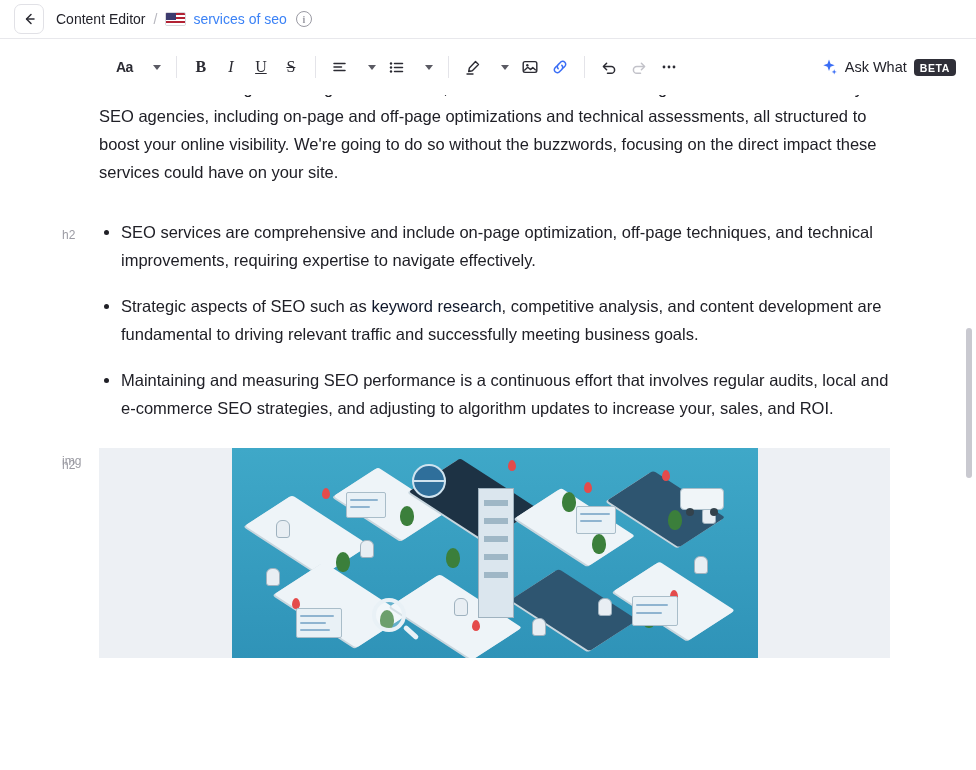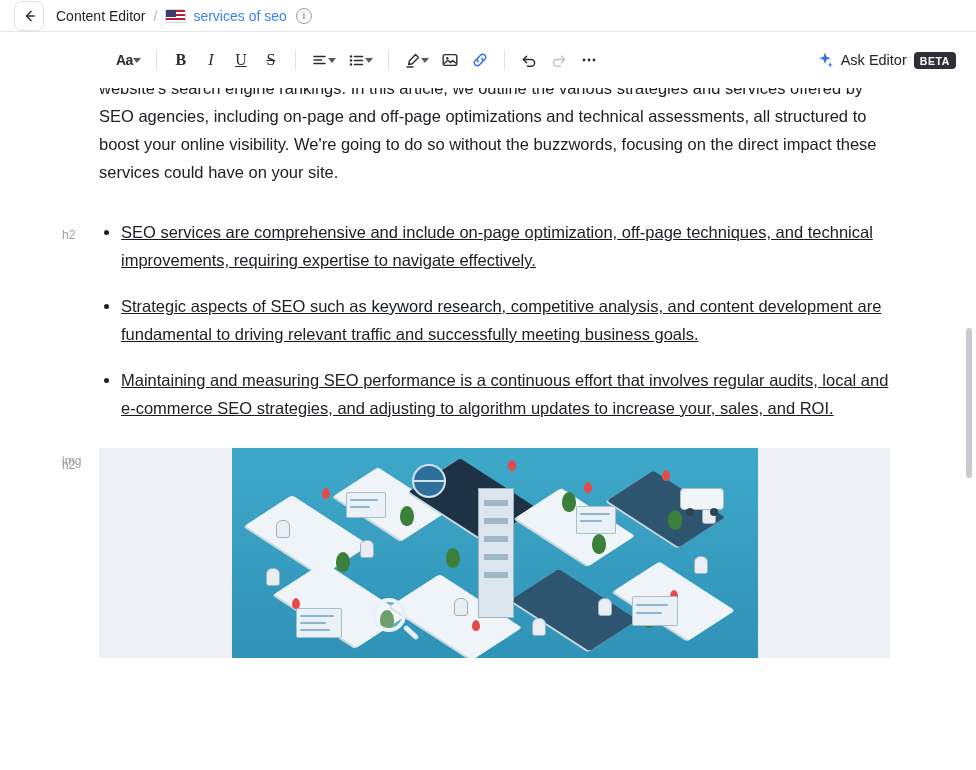--- a/index.html
+++ b/index.html
@@ -8,21 +8,21 @@
     width: 976px; height: 770px;
     overflow: hidden;
     background: #ffffff;
     font-family: "Liberation Sans", sans-serif;
     color: #1a1a1a;
   }
   #app { position: relative; width: 976px; height: 770px; background: #fff; }
 
   
   .topbar {
-    height: 32px;
+    height: 39px;
     display: flex; align-items: center;
     padding: 0 14px;
     border-bottom: 1px solid #e8e8ec;
     background: #fff;
   }
   .back-btn {
     width: 30px; height: 30px;
     border: 1px solid #e1e1e6;
     border-radius: 7px;
     background: #fff;
@@ -87,21 +87,21 @@
   }
   .tb-btn {
     height: 30px; min-width: 30px;
     display: flex; align-items: center; justify-content: center;
     border-radius: 6px;
     color: #2b2b33;
     cursor: pointer;
     padding: 0 4px;
     font-size: 15px;
   }
-  .tb-btn.wide { padding: 0 6px; gap: 0; }
+  .tb-btn.wide { padding: 0 6px; gap: 20px; }
   .tb-sep { width: 1px; height: 22px; background: #e4e4e9; margin: 0 9px; }
   .caret { width: 0; height: 0; border-left: 4px solid transparent; border-right: 4px solid transparent; border-top: 5px solid #5a5a63; }
   .aa { font-weight: 700; font-size: 14px; letter-spacing: -0.5px; }
   .bold-i { font-weight: 700; font-size: 16px; font-family: "Liberation Serif", serif;}
   .ital-i { font-style: italic; font-size: 16px; font-family: "Liberation Serif", serif; }
   .und-i { font-size: 16px; text-decoration: underline; font-family: "Liberation Serif", serif; }
   .strike-i { font-size: 16px; text-decoration: line-through; font-family: "Liberation Serif", serif; }
   .tb-spacer { flex: 1; }
 
   .ask-surfy {
@@ -334,37 +334,37 @@
       </svg>
     </div>
 
     <div class="tb-spacer"></div>
 
     <div class="ask-surfy">
       <svg class="spark" width="18" height="18" viewBox="0 0 18 18">
         <path d="M9 1.6l1.5 4.2 4.2 1.5-4.2 1.5L9 13l-1.5-4.2L3.3 7.3l4.2-1.5z" fill="#3b6ef5"></path>
         <path d="M14.2 11.3l.7 1.9 1.9.7-1.9.7-.7 1.9-.7-1.9-1.9-.7 1.9-.7z" fill="#3b6ef5"></path>
       </svg>
-      <span class="surfy-label">Ask Editor</span>
+      <span class="surfy-label">Ask What</span>
       <span class="beta-badge">BETA</span>
     </div>
   </div>
 
   <div class="canvas">
     <div class="page">
 
       <div class="block" style="margin-top:0;">
         <p class="para clipped">website's search engine rankings. In this article, we outline the various strategies and services offered by SEO agencies, including on-page and off-page optimizations and technical assessments, all structured to boost your online visibility. We're going to do so without the buzzwords, focusing on the direct impact these services could have on your site.</p>
       </div>
 
       <div class="block" style="margin-top:32px;">
         <span class="gutter-tag" style="top:10px;">h2</span>
       </div>
 
-      <div class="block" style="text-decoration:underline;">
+      <div class="block" style="">
         <ul class="doc-list">
           <li>
             <span>SEO services are comprehensive and include on-page optimization, off-page techniques, and technical improvements, requiring expertise to navigate effectively.</span>
           </li>
           <li>
             <span>Strategic aspects of SEO such as </span><a class="doc-link" href="#">keyword research</a><span>, competitive analysis, and content development are fundamental to driving relevant traffic and successfully meeting business goals.</span>
           </li>
           <li style="margin-bottom:0;">
             <span>Maintaining and measuring SEO performance is a continuous effort that involves regular audits, local and e-commerce SEO strategies, and adjusting to algorithm updates to increase your, sales, and ROI.</span>
           </li>

